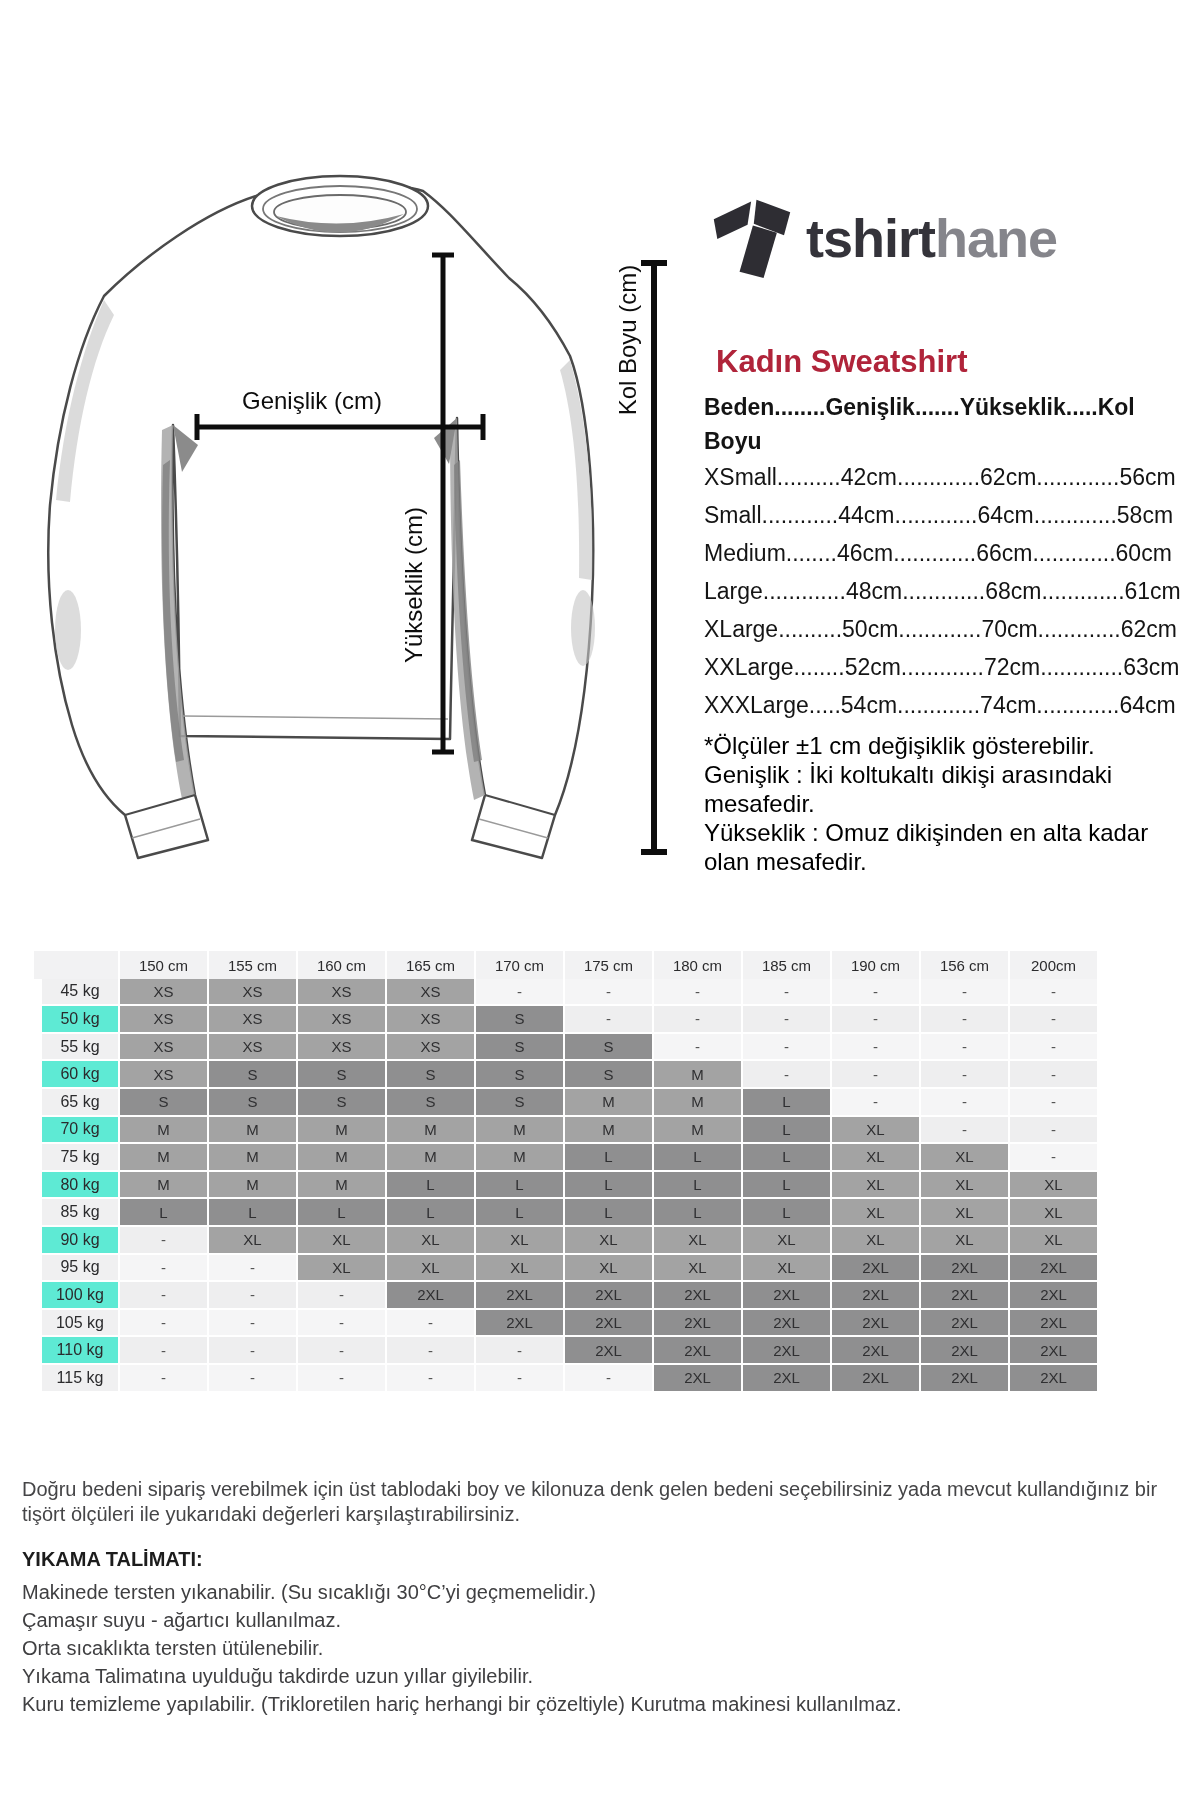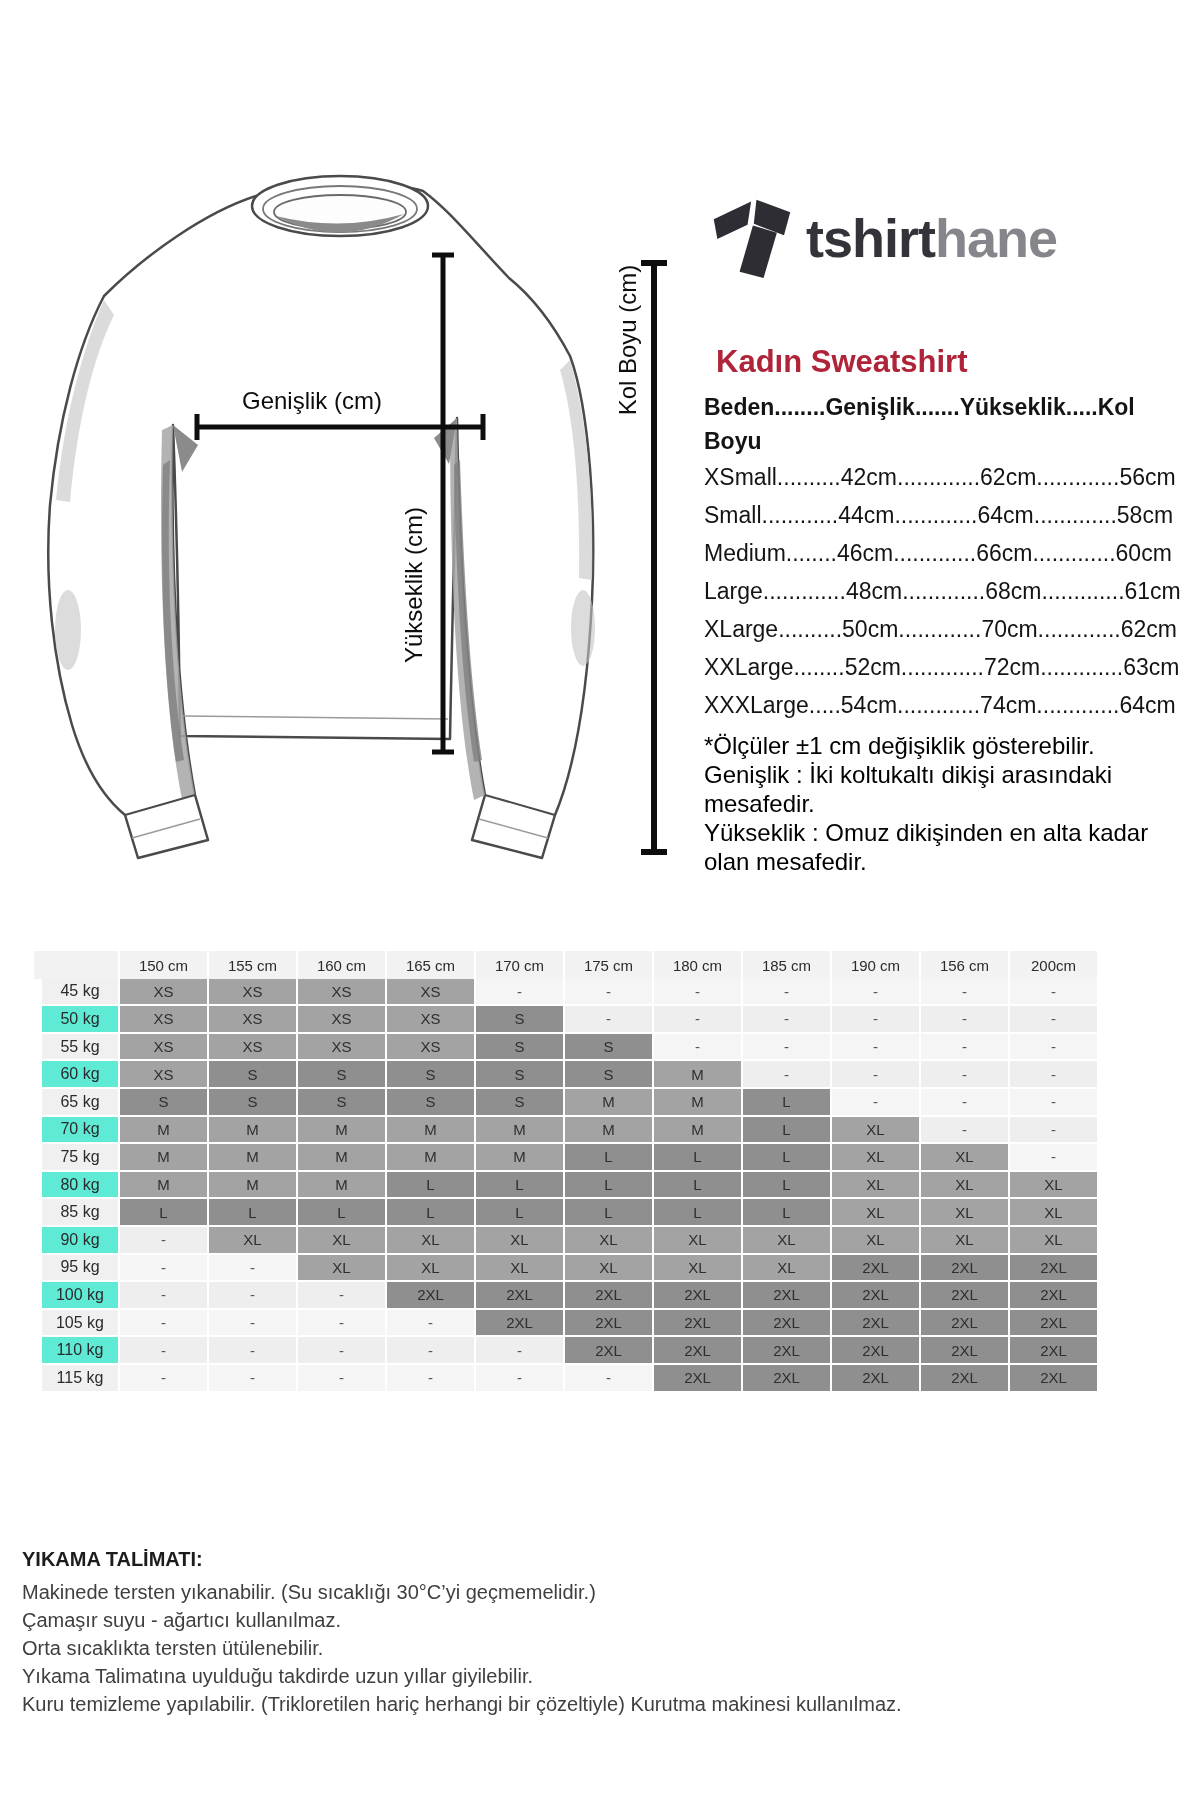--- a/index.html
+++ b/index.html
@@ -313,20 +313,21 @@
       <div class="m-cell empty">-</div>
       <div class="m-cell empty">-</div>
       <div class="m-cell empty">-</div>
       <div class="m-cell dark">2XL</div>
       <div class="m-cell dark">2XL</div>
       <div class="m-cell dark">2XL</div>
       <div class="m-cell dark">2XL</div>
       <div class="m-cell dark">2XL</div>
     </div>
 
+  <div id="size-help">Doğru bedeni sipariş verebilmek için üst tablodaki  boy ve kilonuza denk gelen bedeni seçebilirsiniz yada mevcut kullandığınız bir tişört ölçüleri ile yukarıdaki değerleri karşılaştırabilirsiniz.</div>
   <div id="wash-title">YIKAMA TALİMATI:</div>
   <div id="wash-list">
       <div class="wash-item">Makinede tersten yıkanabilir. (Su sıcaklığı 30°C’yi geçmemelidir.)</div>
       <div class="wash-item">Çamaşır suyu - ağartıcı kullanılmaz.</div>
       <div class="wash-item">Orta sıcaklıkta tersten ütülenebilir.</div>
       <div class="wash-item">Yıkama Talimatına uyulduğu takdirde uzun yıllar giyilebilir.</div>
       <div class="wash-item">Kuru temizleme yapılabilir. (Trikloretilen hariç herhangi bir çözeltiyle) Kurutma makinesi kullanılmaz.</div>
     </div>
 
 </div>

